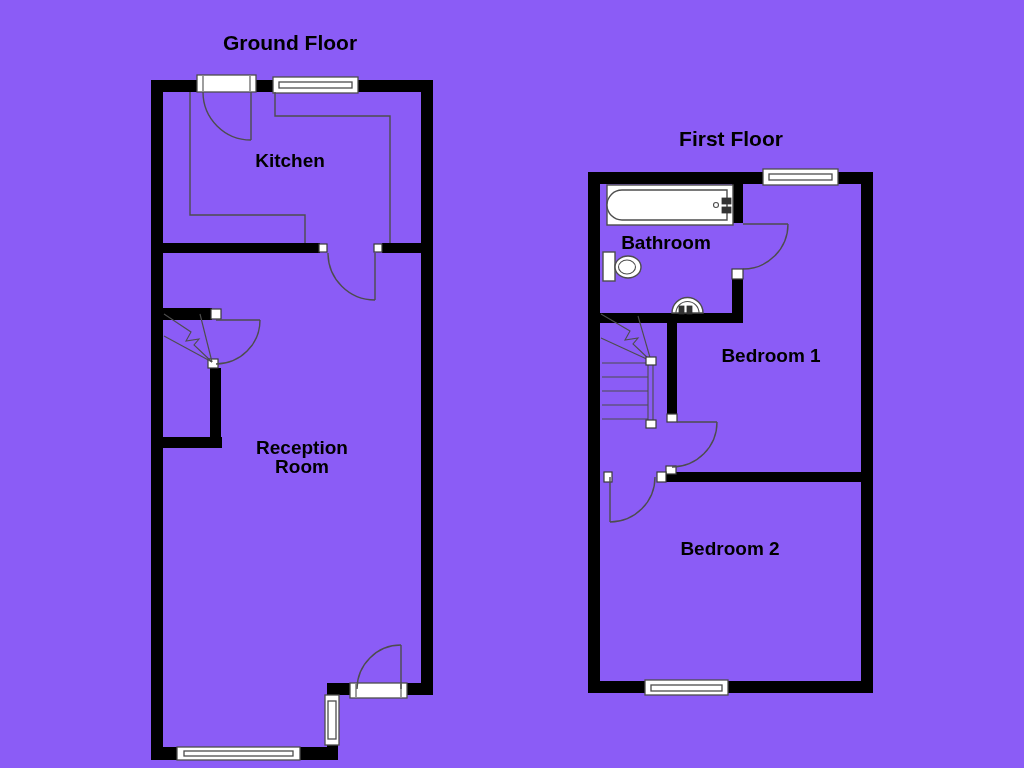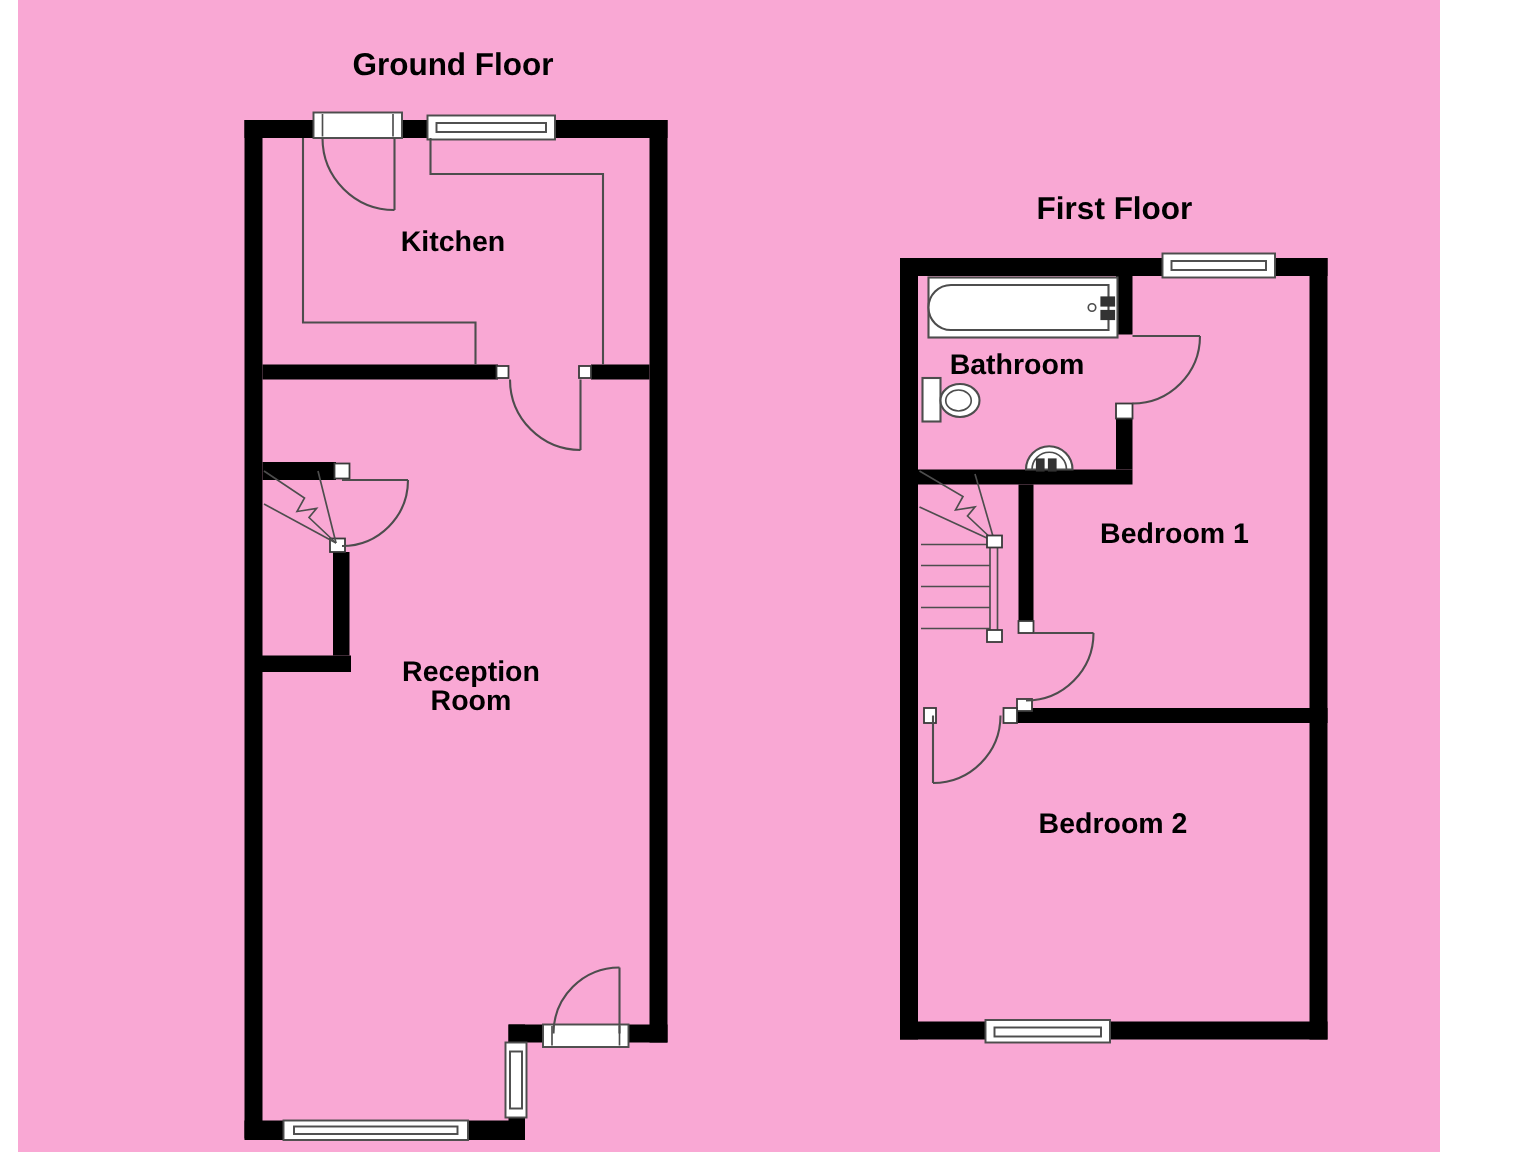--- a/index.html
+++ b/index.html
@@ -1,17 +1,17 @@
 <!DOCTYPE html>
 <html><head>
 <meta charset="utf-8">
 <style>
   html,body{margin:0;padding:0;background:#ffffff;}
-  .canvas{position:relative;width:948px;height:768px;background:#f9a8d4;overflow:hidden;
-          font-family:"Liberation Sans", sans-serif;margin-left:12px;}
+  .canvas{position:relative;width:1024px;height:768px;background:#8b5cf6;overflow:hidden;
+          font-family:"Liberation Sans", sans-serif;}
   svg{position:absolute;left:0;top:0;}
   .wall{fill:#000000;stroke:none;}
   .jamb{fill:#ffffff;stroke:#3a3a3a;stroke-width:1.2;}
   .thin{fill:none;stroke:#4d4d4d;stroke-width:1.4;}
   .hair{fill:none;stroke:#4d4d4d;stroke-width:1.1;}
   .frame{fill:#ffffff;stroke:#4d4d4d;stroke-width:1.3;}
   .fixture{fill:#ffffff;stroke:#4d4d4d;stroke-width:1.4;}
   .tap{fill:#333333;stroke:#333333;stroke-width:0.8;}
   .label{font-family:"Liberation Sans", sans-serif;font-weight:700;font-size:19px;fill:#000000;text-anchor:middle;}
   .title{font-family:"Liberation Sans", sans-serif;font-weight:700;font-size:21px;fill:#000000;text-anchor:middle;}

